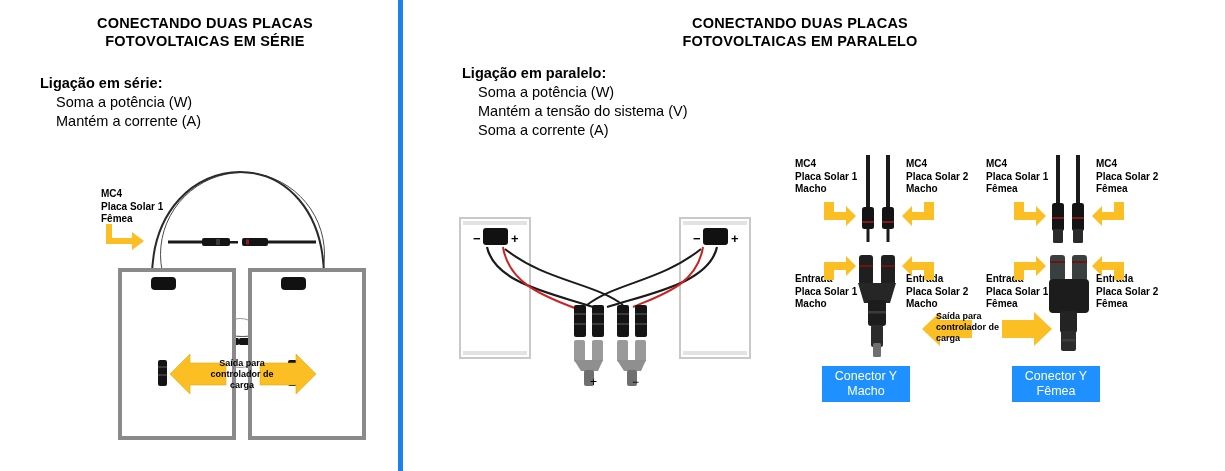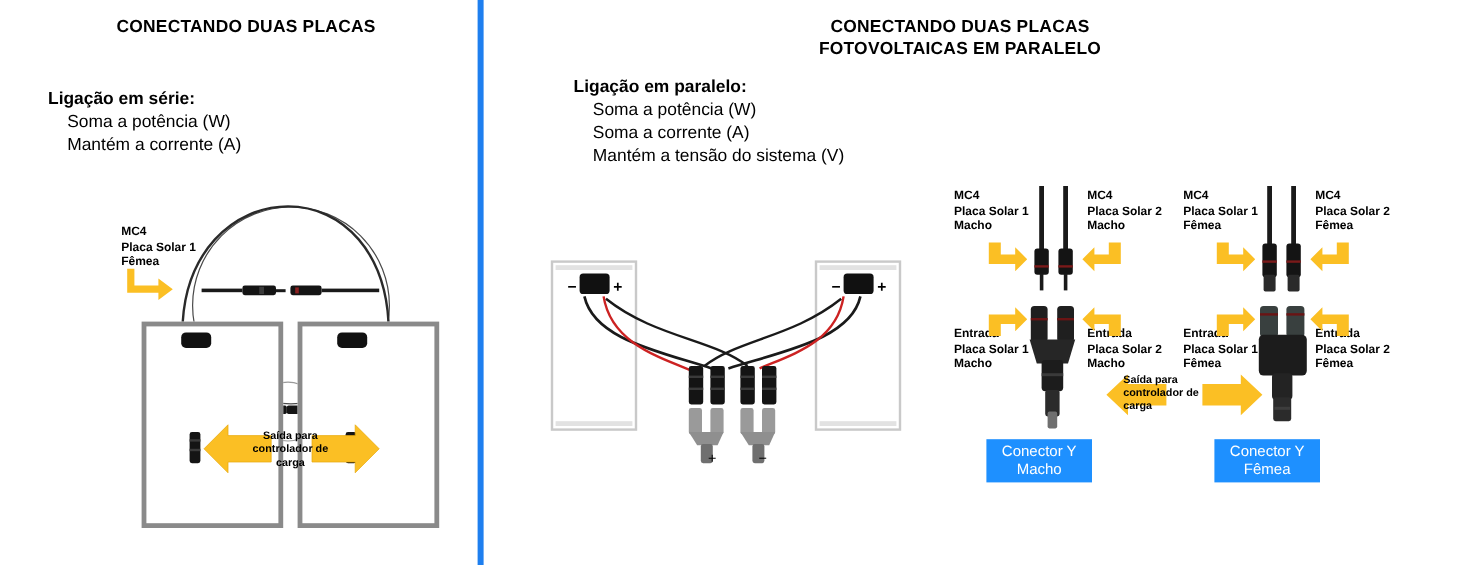--- a/index.html
+++ b/index.html
@@ -33,20 +33,21 @@
   .plusminus{font-size:12px;line-height:1;}
   svg{display:block;overflow:visible;}
 </style>
 </head>
 <body>
 
 <div class="abs divider"></div>
 
 <div class="abs" style="left:60px;top:14px;width:290px;">
   <div class="title">CONECTANDO DUAS PLACAS</div>
+  <div class="title">FOTOVOLTAICAS EM SÉRIE</div>
 </div>
 
 <div class="abs bullets" style="left:40px;top:74px;width:330px;">
   <div class="head">Ligação em série:</div>
   <div class="it">Soma a potência (W)</div>
   <div class="it">Mantém a corrente (A)</div>
 </div>
 
 <div class="abs lbl" style="left:101px;top:188px;width:90px;">
   <div>MC4</div>
@@ -119,25 +120,25 @@
   <div>Saída para</div>
   <div>controlador de</div>
   <div>carga</div>
 </div>
 
 <div class="abs" style="left:640px;top:14px;width:320px;">
   <div class="title">CONECTANDO DUAS PLACAS</div>
   <div class="title">FOTOVOLTAICAS EM PARALELO</div>
 </div>
 
-<div class="abs bullets" style="left:478px;top:64px;width:360px;">
+<div class="abs bullets" style="left:462px;top:64px;width:360px;">
   <div class="head">Ligação em paralelo:</div>
   <div class="it">Soma a potência (W)</div>
+  <div class="it">Mantém a tensão do sistema (V)</div>
   <div class="it">Soma a corrente (A)</div>
-  <div class="it">Mantém a tensão do sistema (V)</div>
 </div>
 
 <div class="abs frame2" style="left:459px;top:217px;width:72px;height:142px;"></div>
 <div class="abs frame2" style="left:679px;top:217px;width:72px;height:142px;"></div>
 
 <div class="abs jbox small" style="left:483px;top:228px;width:25px;height:17px;"></div>
 <div class="abs sign" style="left:473px;top:232px;">−</div>
 <div class="abs sign" style="left:511px;top:232px;">+</div>
 
 <div class="abs jbox small" style="left:703px;top:228px;width:25px;height:17px;"></div>

